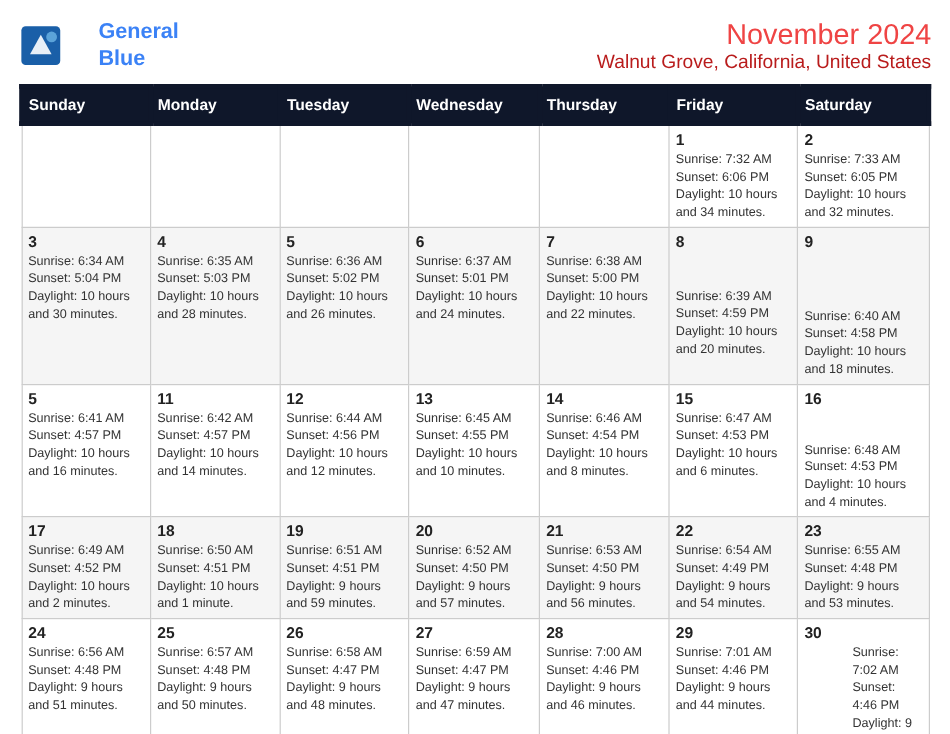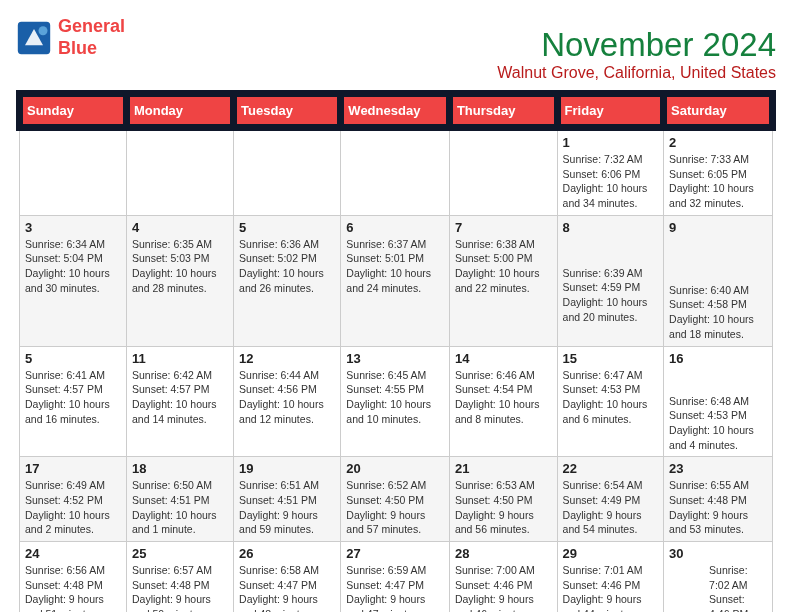--- a/index.html
+++ b/index.html
@@ -21,51 +21,51 @@
       align-items: center;
       gap: 6px;
     }
     .logo-text {
       font-size: 18px;
       font-weight: bold;
       color: #333;
       line-height: 1.2;
     }
     .logo-text span {
-      color: #ef4444;
+      color: #3b82f6;
+      margin-left: 24px;
     }
     .logo-icon {
       width: 36px;
       height: 36px;
     }
     .title-block {
       text-align: right;
     }
     .month-title {
-      font-size: 33px;
+      font-size: 24px;
       font-weight: normal;
-      color: #15803d;
-      margin-top: 10px;
+      color: #ef4444;
     }
     .location-title {
       font-size: 16px;
       color: #b91c1c;
     }
     .calendar {
       width: 100%;
       border-collapse: collapse;
       border: 1px solid #ccc;
     }
     .calendar th {
-      background: #ef4444;
+      background: #0f172a;
       color: #fff;
       font-size: 13px;
       padding: 6px 4px;
       text-align: left;
-      border: 7px solid #0f172a;
+      border: 4px solid #0f172a;
       margin-top: 12px;
     }
     .calendar td {
       vertical-align: top;
       border: 1px solid #ccc;
       padding: 4px 5px;
       width: 110px;
       min-height: 80px;
       font-size: 11px;
       color: #222;

